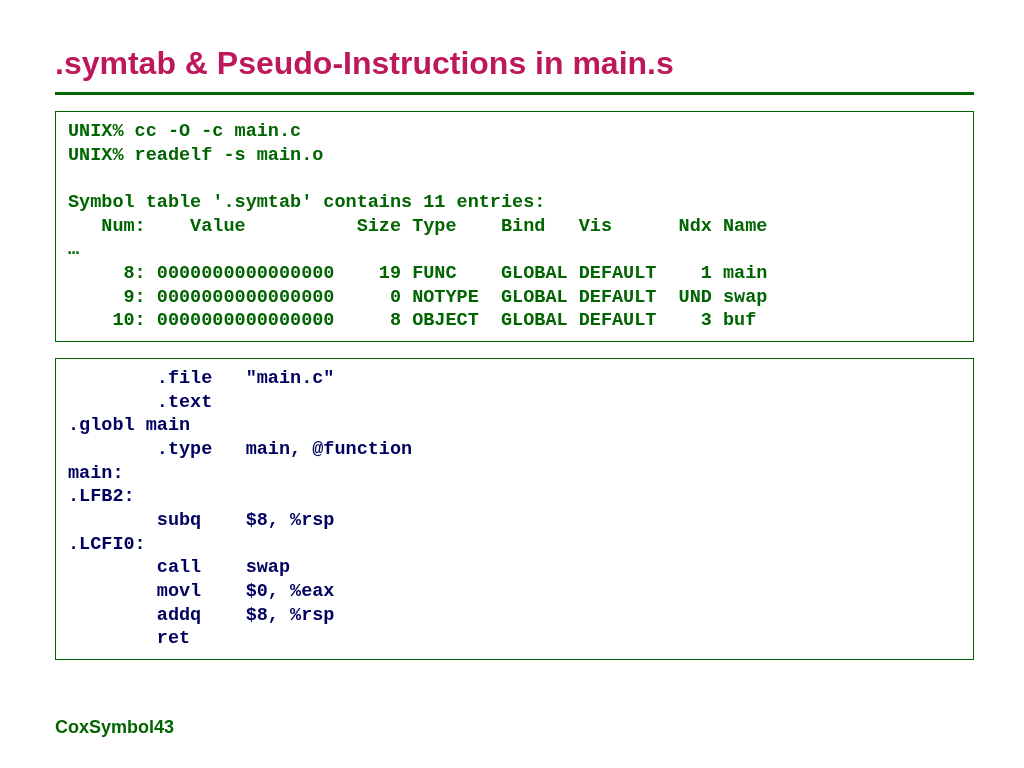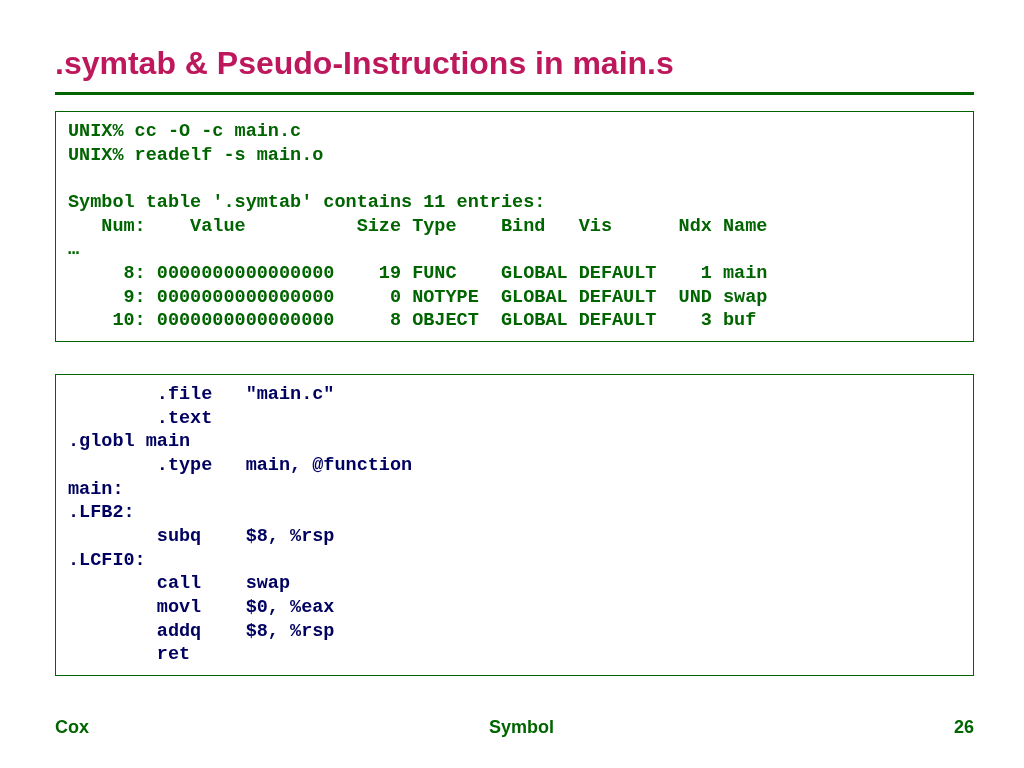--- a/index.html
+++ b/index.html
@@ -20,21 +20,20 @@
   }
   .hr {
     border: none;
     border-top: 3px solid #006400;
     margin-bottom: 16px;
   }
   .box {
     border: 1px solid #006400;
     padding: 8px 12px 8px 12px;
     margin-bottom: 16px;
-    margin-top: 16px;
   }
   .green { color: #006400; font-weight: bold; }
   .navy { color: #000060; font-weight: bold; }
   pre {
     font-family: "Courier New", Courier, monospace;
     font-size: 18.5px;
     line-height: 1.28;
     white-space: pre;
   }
   .columns {
@@ -45,21 +44,20 @@
   .col-left, .col-right {
     flex: 1;
   }
   .col-left .box, .col-right .box { margin-bottom: 0; }
   .footer {
     position: absolute;
     left: 55px;
     right: 50px;
     bottom: 30px;
     display: flex;
-    justify-content: space-between;
     font-family: Verdana, Geneva, sans-serif;
     font-weight: bold;
     font-size: 18px;
     color: #006400;
   }
 </style>
 </head>
 <body>
 
 <div class="title">.symtab &amp; Pseudo-Instructions in main.s</div>
@@ -92,14 +90,14 @@
         movl    $0, %eax
         addq    $8, %rsp
         ret</pre>
     </div>
   </div>
 </div>
 
 <div class="footer">
   <span>Cox</span>
   <span>Symbol</span>
-  <span>26</span>
+  <span>43</span>
 </div>
 
 </body></html>

